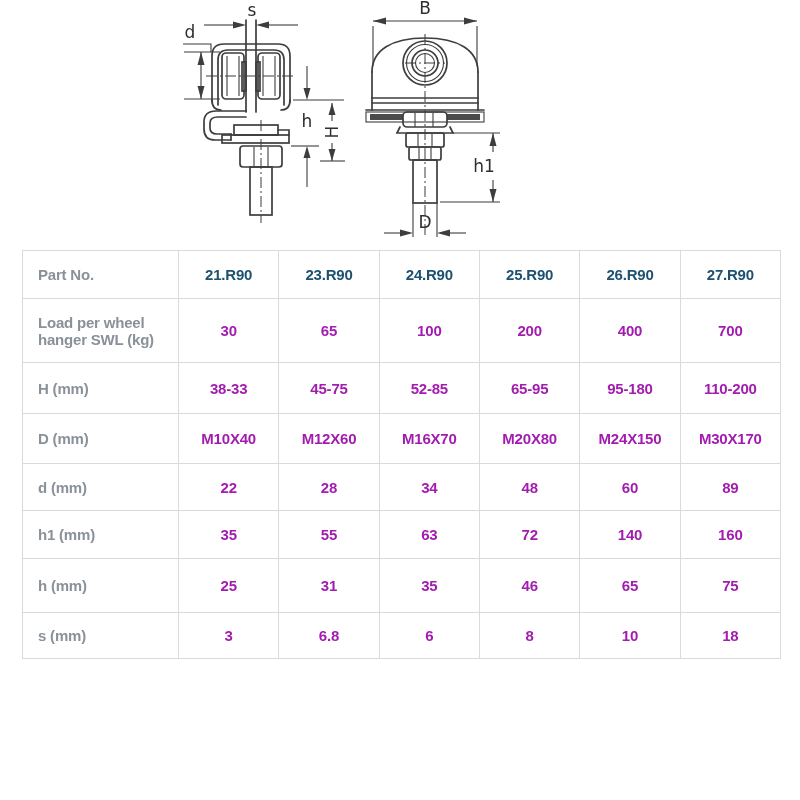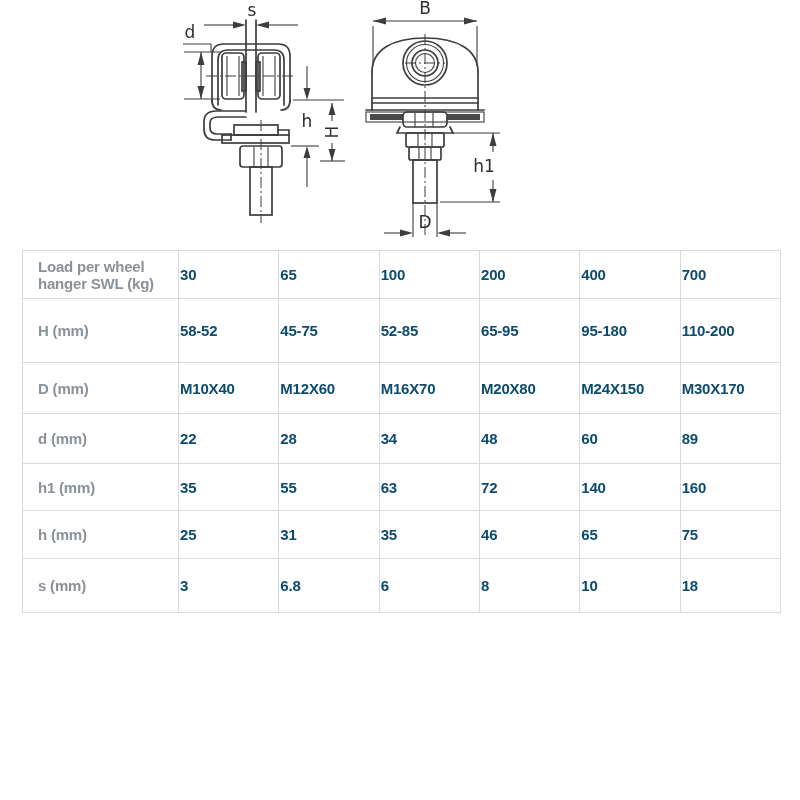--- a/index.html
+++ b/index.html
@@ -15,21 +15,21 @@
   .ar{fill:#3d3d3d;stroke:none;}
   .dimtxt{font:17px "DejaVu Sans", sans-serif;fill:#2e2e2e;}
 
   
   .spec-table{position:absolute;left:22px;top:250px;width:759px;border-collapse:collapse;
               table-layout:fixed;}
   .spec-table td{border:1px solid #d6dbdf;vertical-align:middle;font-weight:bold;
                  font-size:15px;letter-spacing:-0.2px;}
   .spec-table td.label{text-align:left;padding-left:15px;padding-right:10px;color:#8a9199;}
   .spec-table td.part{text-align:center;color:#1d516f;}
-  .spec-table td.value{text-align:left;color:#0c4a6e;}
+  .spec-table td.value{text-align:center;color:#a21caf;}
   .spec-table tr:nth-child(1){height:48px;}
   .spec-table tr:nth-child(2){height:64px;}
   .spec-table tr:nth-child(3){height:51px;}
   .spec-table tr:nth-child(4){height:50px;}
   .spec-table tr:nth-child(5){height:47px;}
   .spec-table tr:nth-child(6){height:48px;}
   .spec-table tr:nth-child(7){height:54px;margin-left:47px;}
   .spec-table tr:nth-child(8){height:46px;}
   .spec-table tr:nth-child(9){height:39px;}
 </style>
@@ -198,31 +198,40 @@
       <col style="width:156px">
       <col>
         <col>
         <col>
         <col>
         <col>
         <col>
     </colgroup>
     <tbody>
       <tr>
+        <td class="label">Part No.</td>
+        <td class="part">21.R90</td>
+        <td class="part">23.R90</td>
+        <td class="part">24.R90</td>
+        <td class="part">25.R90</td>
+        <td class="part">26.R90</td>
+        <td class="part">27.R90</td>
+      </tr>
+      <tr>
         <td class="label">Load per wheel hanger SWL (kg)</td>
         <td class="value">30</td>
         <td class="value">65</td>
         <td class="value">100</td>
         <td class="value">200</td>
         <td class="value">400</td>
         <td class="value">700</td>
       </tr>
       <tr>
         <td class="label">H (mm)</td>
-        <td class="value">58-52</td>
+        <td class="value">38-33</td>
         <td class="value">45-75</td>
         <td class="value">52-85</td>
         <td class="value">65-95</td>
         <td class="value">95-180</td>
         <td class="value">110-200</td>
       </tr>
       <tr>
         <td class="label">D (mm)</td>
         <td class="value">M10X40</td>
         <td class="value">M12X60</td>

